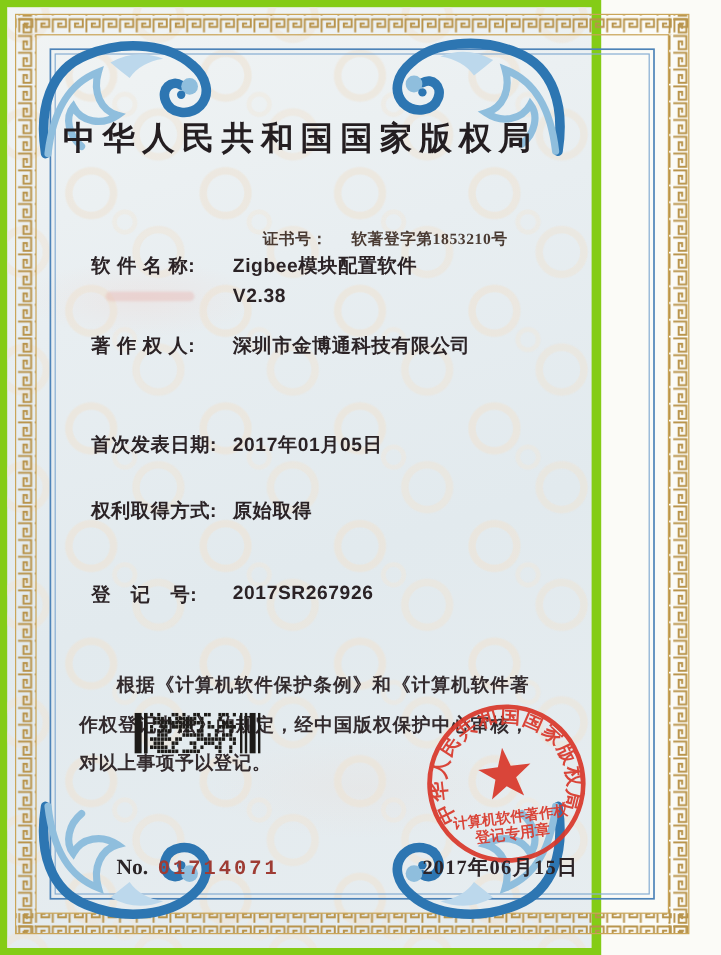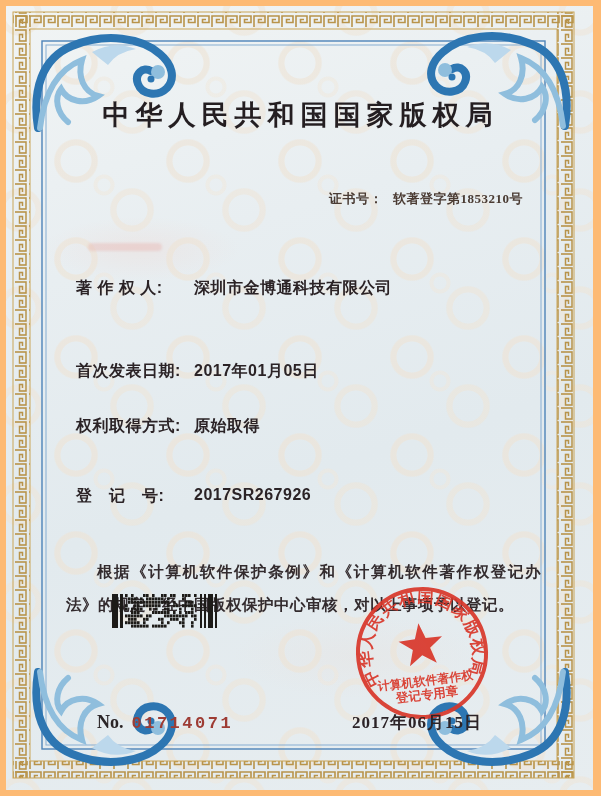--- a/index.html
+++ b/index.html
@@ -1,19 +1,19 @@
 <!DOCTYPE html>
 <html><head>
 <meta charset="utf-8">
 <style>
   * { margin:0; padding:0; box-sizing:border-box; }
   html,body { width:601px; height:796px; overflow:hidden; }
   body { font-family:"Liberation Serif","DejaVu Serif",serif; background:#fbfbf7; }
 
-  .scan { position:relative; width:601px; height:796px; background:#fdba74; }
+  .scan { position:relative; width:501px; height:796px; background:#84cc16; }
 
   
   .paper {
     position:absolute; left:6px; top:6px; right:8px; bottom:6px;
     background:linear-gradient(163deg,#f1f4f4 0%,#e8eef1 30%,#e2eaee 58%,#e7edf0 100%);
   }
   .paper::before {
     content:""; position:absolute; inset:0; pointer-events:none;
     background-image:
       radial-gradient(140px 46px at 23% 31%, rgba(241,211,203,.28), rgba(241,211,203,0) 70%),
@@ -43,21 +43,21 @@
     font-size:27px; font-weight:700; letter-spacing:6px; color:#241e21;
   }
   .cert-title {
     position:absolute; left:0; right:0; top:138px; text-align:center;
     font-size:33px; font-weight:700; letter-spacing:5px; color:#1f191c;
   }
   .cert-no {
     position:absolute; right:78px; top:190px;
     font-size:13px; font-weight:700; color:#4a3b33; letter-spacing:.5px;
   }
-  .cert-no .lbl { margin-right:10px; }
+  .cert-no .lbl { margin-right:20px; }
 
   .field-row {
     position:absolute; left:76px; right:46px; display:flex; align-items:flex-start;
     font-family:"Liberation Sans","DejaVu Sans",sans-serif;
     font-size:16px; font-weight:700; color:#2b2326;
   }
   .field-row .f-label { width:112px; flex:none; letter-spacing:.5px; }
   .field-row .f-value { margin-left:6px; letter-spacing:.5px; }
   .f-value .v2 { display:block; margin-top:6px; }
 
@@ -133,20 +133,24 @@
       <use href="#corner-orn"></use>
     </svg>
 
   <div class="smudge" style="left:88px; top:243px; width:74px; height:8px;"></div>
 
   <div class="authority">中华人民共和国国家版权局</div>
   <div class="cert-no">
     <span class="lbl">证书号：</span><span>软著登字第1853210号</span>
   </div>
 
+  <div class="field-row" style="top:212px">
+    <span class="f-label">软 件 名 称:</span>
+    <span class="f-value"><span>Zigbee模块配置软件</span><span class="v2">V2.38</span></span>
+  </div>
   <div class="field-row" style="top:278px">
     <span class="f-label">著 作 权 人:</span>
     <span class="f-value">深圳市金博通科技有限公司</span>
   </div>
   <div class="field-row" style="top:361px">
     <span class="f-label">首次发表日期:</span>
     <span class="f-value">2017年01月05日</span>
   </div>
   <div class="field-row" style="top:416px">
     <span class="f-label">权利取得方式:</span>

